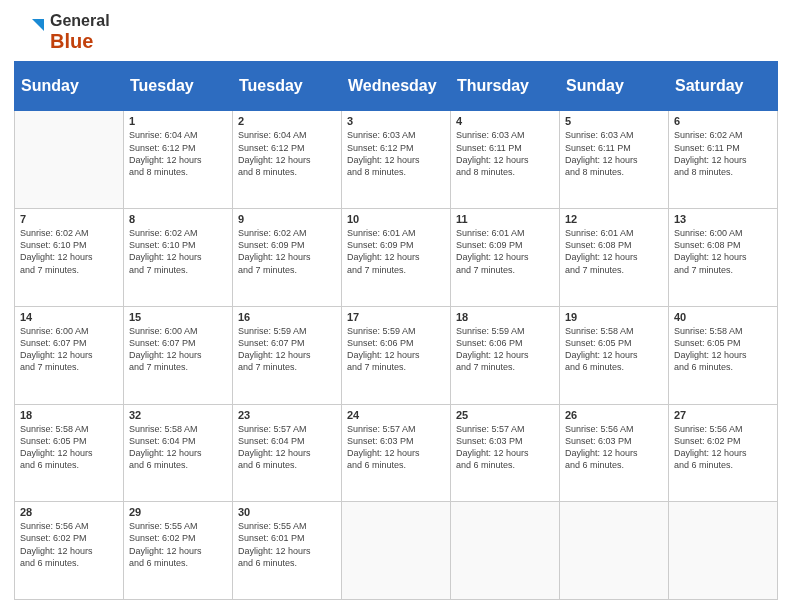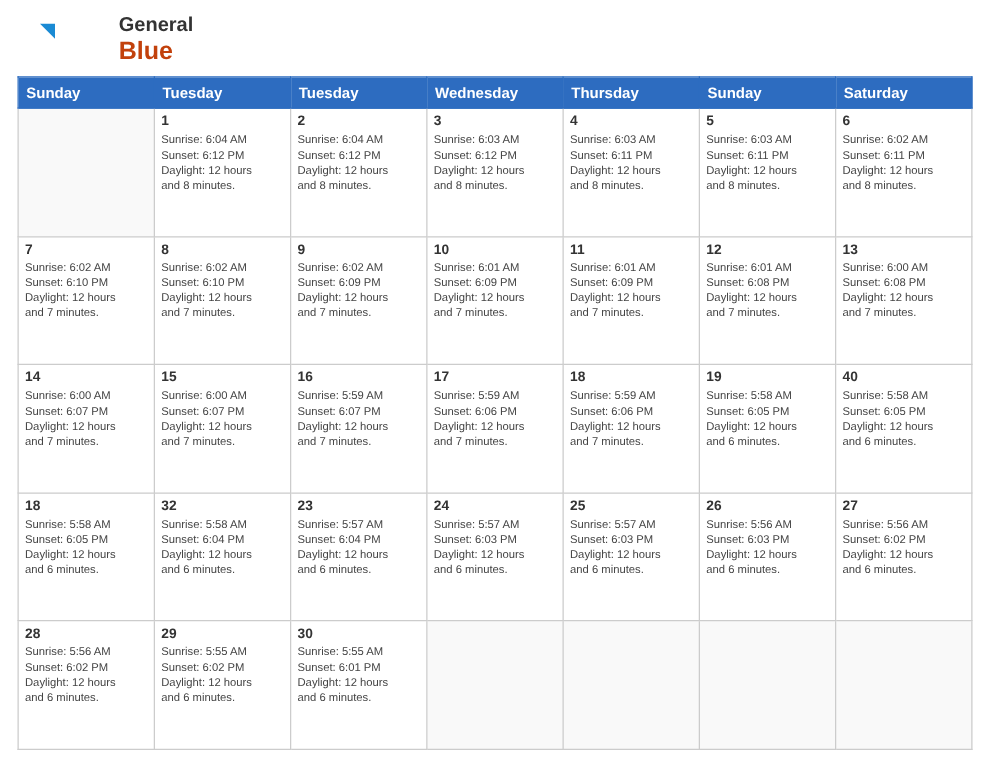--- a/index.html
+++ b/index.html
@@ -42,23 +42,23 @@
       color: #555;
     }
     .calendar {
       border-collapse: collapse;
       width: 100%;
       flex: 1;
     }
     .calendar thead tr th {
       background: #2d6cc0;
       color: #fff;
-      font-size: 12px;
+      font-size: 16px;
       font-weight: bold;
-      padding: 5px 6px;
+      padding: 15px 6px;
       text-align: left;
       border: 1px solid #2d6cc0;
     }
     .calendar tbody tr td {
       border: 1px solid #ccc;
       vertical-align: top;
       padding: 4px 5px;
       font-size: 9.5px;
       color: #333;
       width: calc(100% / 7);
@@ -81,21 +81,21 @@
   </style>
 </head>
 <body>
 
 <div class="page">
   <div class="header">
     <div class="logo">
         <svg width="32" height="32" viewBox="0 0 32 32">
           <polygon points="18,2 30,2 30,14" fill="#1a8ad4"></polygon>
         </svg>
-        <div style="line-height: 1.15; margin-left: 45px;">
+        <div style="line-height: 1.15;">
           <div style="font-size: 16px; font-weight: bold; color: rgb(51, 51, 51);">General</div>
           <div style="font-size: 20px; font-weight: bold; color: #c2410c;">Blue</div>
         </div>
       </div>
     <div class="title-area">
       <div class="month-title"></div>
       <div class="location"></div>
     </div>
   </div>
 

